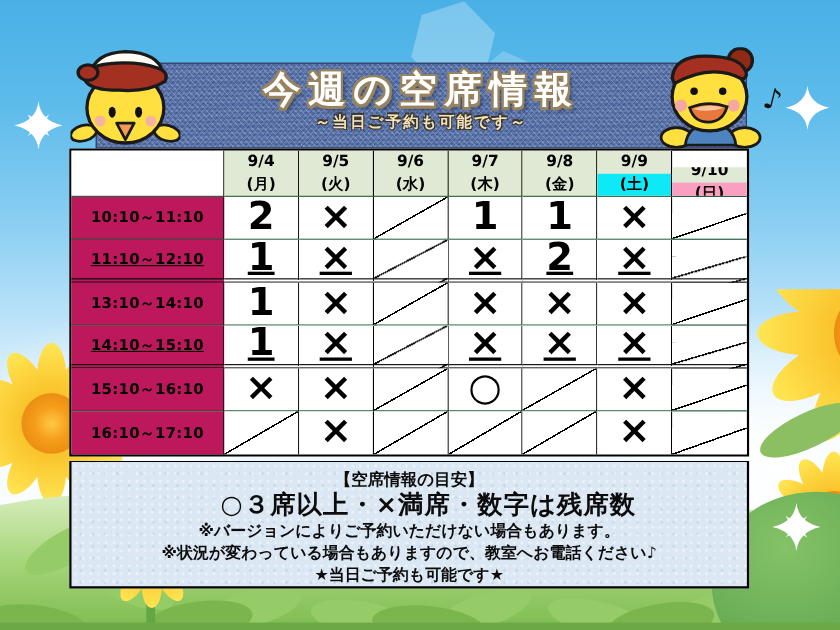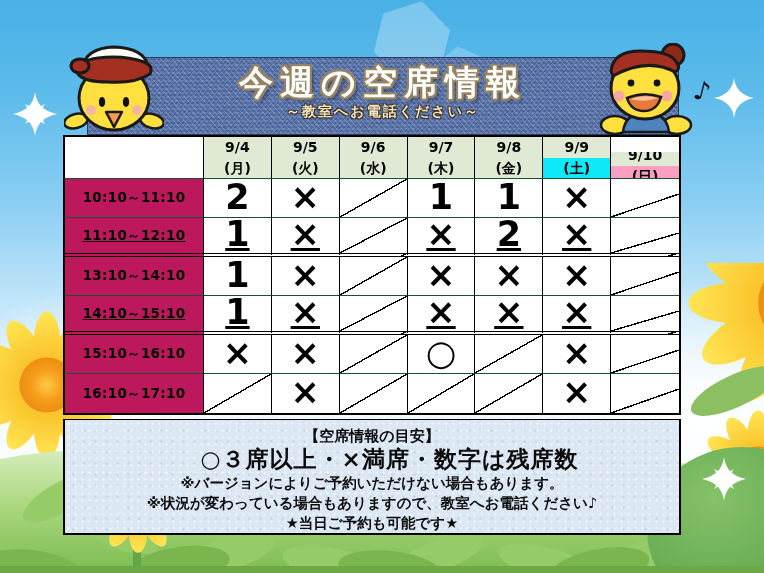--- a/index.html
+++ b/index.html
@@ -178,21 +178,21 @@
   <svg class="sparkle sparkle-topright" width="40" height="40" viewBox="0 0 44 44">
     <path d="M22 0 Q24 18 44 22 Q24 26 22 44 Q20 26 0 22 Q20 18 22 0 Z" fill="#fff"></path>
   </svg>
   <svg class="sparkle sparkle-bush" width="44" height="44" viewBox="0 0 44 44">
     <path d="M22 0 Q24 18 44 22 Q24 26 22 44 Q20 26 0 22 Q20 18 22 0 Z" fill="#fff"></path>
     <path d="M22 8 Q23.5 19 36 22 Q23.5 25 22 36 Q20.5 25 8 22 Q20.5 19 22 8 Z" fill="#fff" opacity=".8" transform="rotate(45 22 22)"></path>
   </svg>
 
   <div class="banner">
     <div class="banner-title">今週の空席情報</div>
-    <div class="banner-sub">～教室へお電話ください～</div>
+    <div class="banner-sub">～当日ご予約も可能です～</div>
   </div>
 
   <svg class="mascot-left" width="100" height="95" viewBox="0 0 100 95">
     <ellipse cx="12" cy="81" rx="12" ry="7" fill="#ffe03e" stroke="#1a1a1a" stroke-width="2.5" transform="rotate(-15 12 81)"></ellipse>
     <ellipse cx="88" cy="81" rx="12" ry="7" fill="#ffe03e" stroke="#1a1a1a" stroke-width="2.5" transform="rotate(15 88 81)"></ellipse>
     <ellipse cx="50" cy="58" rx="35" ry="32" fill="#ffe03e" stroke="#1a1a1a" stroke-width="3"></ellipse>
     <path d="M18 28 Q22 8 50 7 Q80 8 84 26 Q60 14 18 28 Z" fill="#fffdf5" stroke="#1a1a1a" stroke-width="3"></path>
     <path d="M14 34 Q14 20 34 18 Q60 15 80 22 Q90 26 86 34 Q70 44 44 42 Q20 42 14 34 Z" fill="#a33020" stroke="#1a1a1a" stroke-width="3"></path>
     <ellipse cx="16" cy="26" rx="9" ry="7" fill="#a33020" stroke="#1a1a1a" stroke-width="3"></ellipse>
     <ellipse cx="38" cy="62" rx="3.2" ry="5" fill="#111"></ellipse>

